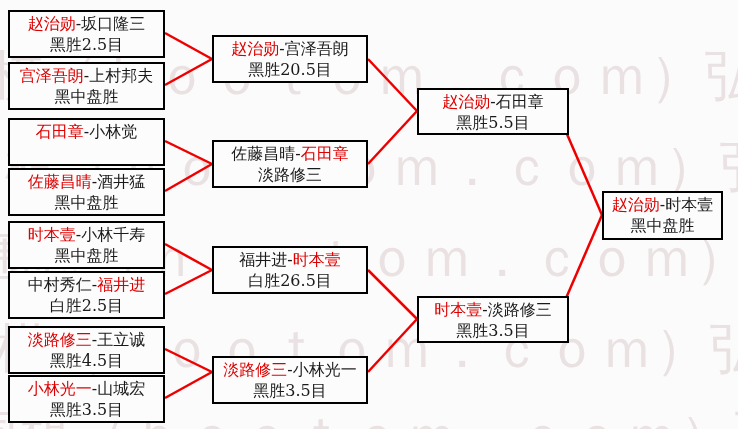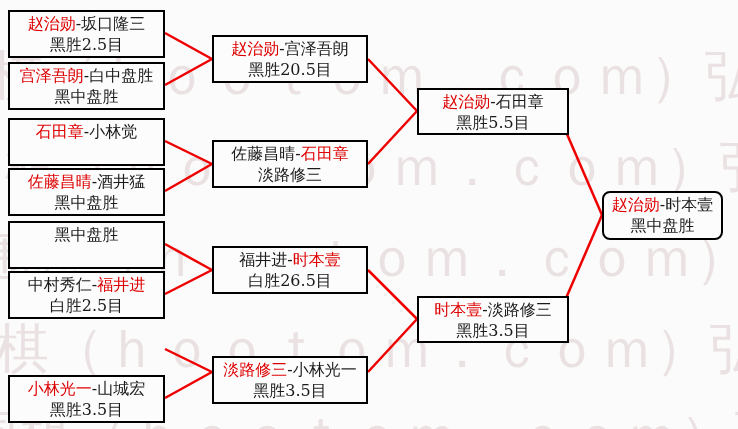--- a/index.html
+++ b/index.html
@@ -41,21 +41,21 @@
     background:#fdfcfc;
     text-align:center;
     font-size:16px;
     line-height:21px;
     color:#1a1a1a;
     padding-top:1px;
   }
   .b-r1{left:8px;width:157px;height:48px;}
   .b-r2{left:212px;width:156px;height:48px;}
   .b-sf{left:417px;width:152px;height:47px;}
-  .b-f{left:602px;width:121px;height:49px;border-radius:8px;}
+  .b-f{left:602px;width:121px;height:49px;}
   .names{white-space:nowrap;}
   .winner{color:var(--winner-red);}
 </style>
 </head>
 <body>
 
 <div class="stage">
 
   <div class="watermark">
     <div class="wm-row" style="left:-175px;top:40px">弘通围棋（ｈｏｏｔｏｍ．ｃｏｍ）弘通围棋（ｈｏｏｔｏｍ．ｃｏｍ）</div>
@@ -80,36 +80,41 @@
     <line x1="368" y1="372" x2="417" y2="319"></line>
     <line x1="557" y1="111" x2="602" y2="215"></line>
     <line x1="557" y1="319" x2="602" y2="215"></line>
   </svg>
 
   <div class="box b-r1" style="top:10px">
     <div class="names"><span class="winner">赵治勋</span><span>-</span><span>坂口隆三</span></div>
     <div class="result">黑胜2.5目</div>
   </div>
   <div class="box b-r1" style="top:62px">
-    <div class="names"><span class="winner">宫泽吾朗</span><span>-</span><span>白中盘胜</span></div>
+    <div class="names"><span class="winner">宫泽吾朗</span><span>-</span><span>上村邦夫</span></div>
     <div class="result">黑中盘胜</div>
   </div>
   <div class="box b-r1" style="top:118px">
     <div class="names"><span class="winner">石田章</span><span>-</span><span>小林觉</span></div>
   </div>
   <div class="box b-r1" style="top:168px">
     <div class="names"><span class="winner">佐藤昌晴</span><span>-</span><span>酒井猛</span></div>
     <div class="result">黑中盘胜</div>
   </div>
   <div class="box b-r1" style="top:221px">
+    <div class="names"><span class="winner">时本壹</span><span>-</span><span>小林千寿</span></div>
     <div class="result">黑中盘胜</div>
   </div>
   <div class="box b-r1" style="top:271px">
     <div class="names"><span>中村秀仁</span><span>-</span><span class="winner">福井进</span></div>
     <div class="result">白胜2.5目</div>
+  </div>
+  <div class="box b-r1" style="top:326px">
+    <div class="names"><span class="winner">淡路修三</span><span>-</span><span>王立诚</span></div>
+    <div class="result">黑胜4.5目</div>
   </div>
   <div class="box b-r1" style="top:375px">
     <div class="names"><span class="winner">小林光一</span><span>-</span><span>山城宏</span></div>
     <div class="result">黑胜3.5目</div>
   </div>
 
   <div class="box b-r2" style="top:35px">
     <div class="names"><span class="winner">赵治勋</span><span>-</span><span>宫泽吾朗</span></div>
     <div class="result">黑胜20.5目</div>
   </div>

